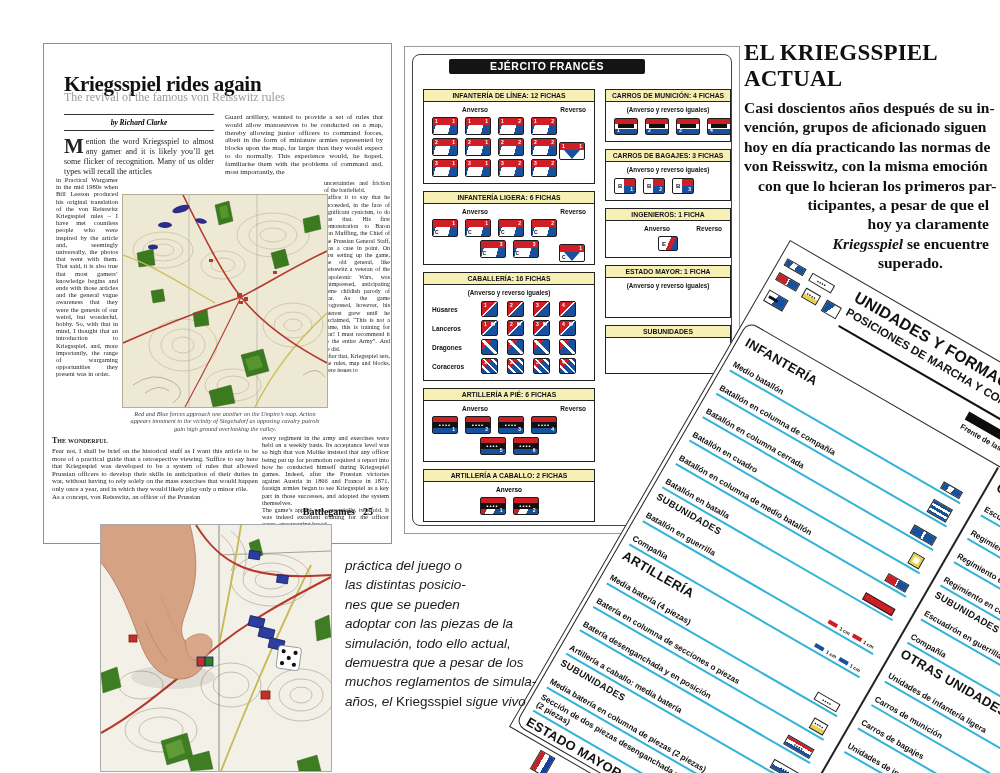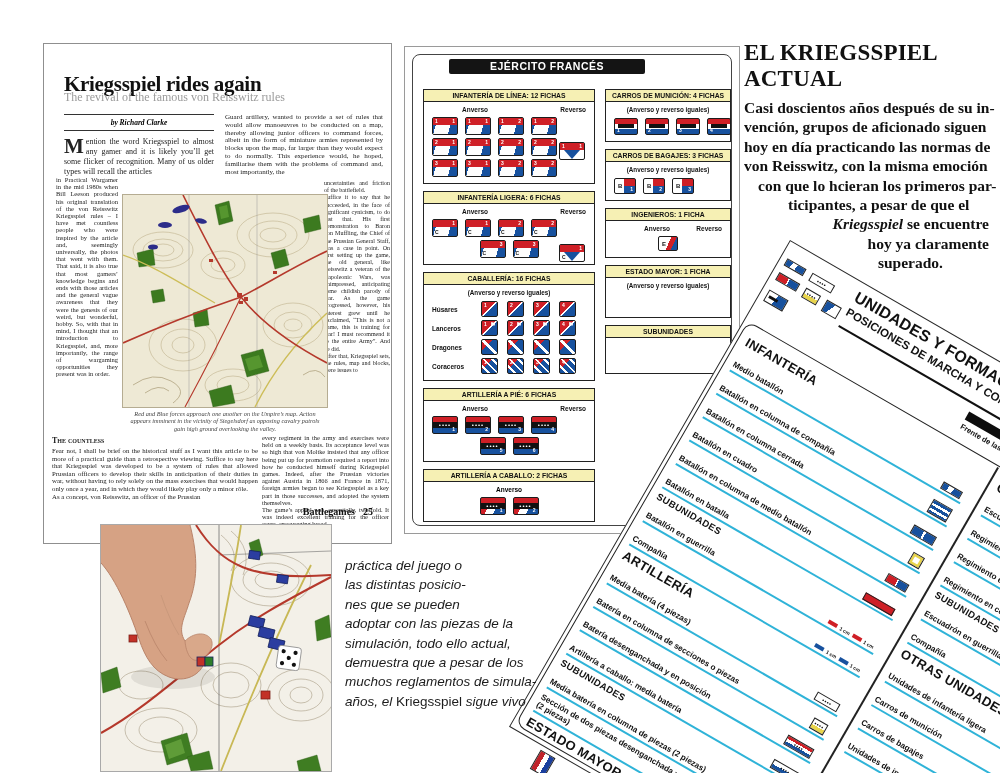--- a/index.html
+++ b/index.html
@@ -209,21 +209,21 @@
         <rect x="114" y="98" width="5" height="4"></rect>
           <rect x="121" y="102" width="4" height="4"></rect>
           <rect x="116" y="106" width="4" height="3"></rect>
         <rect x="150" y="76" width="4" height="3"></rect>
           <rect x="86" y="64" width="4" height="3"></rect>
       </g>
     </svg>
 
     <div class="a-mapcap">Red and Blue forces approach one another on the Umpire’s map. Action appears imminent in the vicinity of Siegelsdorf as opposing cavalry patrols gain high ground overlooking the valley.</div>
     <div class="a-bg">
-      <div class="a-bg-head">The countless</div>
+      <div class="a-bg-head">The wonderful</div>
       <div class="a-bg-text">Fear not, I shall be brief on the historical stuff as I want this article to be more of a practical guide than a retrospective viewing. Suffice to say here that Kriegsspiel was developed to be a system of rules that allowed Prussian officers to develop their skills in anticipation of their duties in war, without having to rely solely on the mass exercises that would happen only once a year, and in which they would likely play only a minor rôle.
 As a concept, von Reisswitz, an officer of the Prussian</div>
     </div>
     <div class="a-rightbottom">every regiment in the army and exercises were held on a weekly basis. Its acceptance level was so high that von Moltke insisted that any officer being put up for promotion required a report into how he conducted himself during Kriegsspiel games. Indeed, after the Prussian victories against Austria in 1866 and France in 1871, foreign armies began to see Kriegsspiel as a key part in those successes, and adopted the system themselves.
 The game’s appeal was, essentially, two-fold. It was indeed excellent training for the officer corps, encouraging broad</div>
     <div class="a-footer"><span>Battlegames</span><span class="pg">25</span></div>
   </section>
 
   <section class="french-page">
     <div class="fr-inner"></div>
@@ -505,23 +505,23 @@
     <div class="actual-title">
       <div>EL KRIEGSSPIEL</div>
       <div>ACTUAL</div>
     </div>
     <div class="actual-body" id="actual-lines">
         <div class="actual-line" style="padding-left: 0px;">Casi doscientos años después de su in-</div>
         <div class="actual-line" style="padding-left: 0px;">vención, grupos de aficionado siguen</div>
         <div class="actual-line" style="padding-left: 0px;">hoy en día practicando las normas de</div>
         <div class="actual-line" style="padding-left: 0px;">von Reisswitz, con la misma emoción</div>
         <div class="actual-line" style="padding-left: 14px; text-align: right;">con que lo hcieran los primeros par-</div>
-        <div class="actual-line" style="padding-left: 44px; text-align: left;">ticipantes, a pesar de que el</div>
+        <div class="actual-line" style="padding-left: 44px; text-align: right;">ticipantes, a pesar de que el</div>
+        <div class="actual-line" style="padding-left: 96px; text-align: right;">hoy ya claramente</div>
         <div class="actual-line" style="padding-left: 70px; text-align: right;"><span class="it">Kriegsspiel</span><span> se encuentre</span></div>
-        <div class="actual-line" style="padding-left: 96px; text-align: right;">hoy ya claramente</div>
         <div class="actual-line" style="padding-left: 120px; text-align: right; padding-right: 46px;">superado.</div>
       </div>
   </div>
 
   <section class="units-page">
     <div class="u-samples">
       <div class="u-tok u-blue-sm"></div>
       <div class="u-tok u-chkw"></div>
       <div class="u-tok u-redblue"></div>
       <div class="u-tok u-chkyel"></div>

